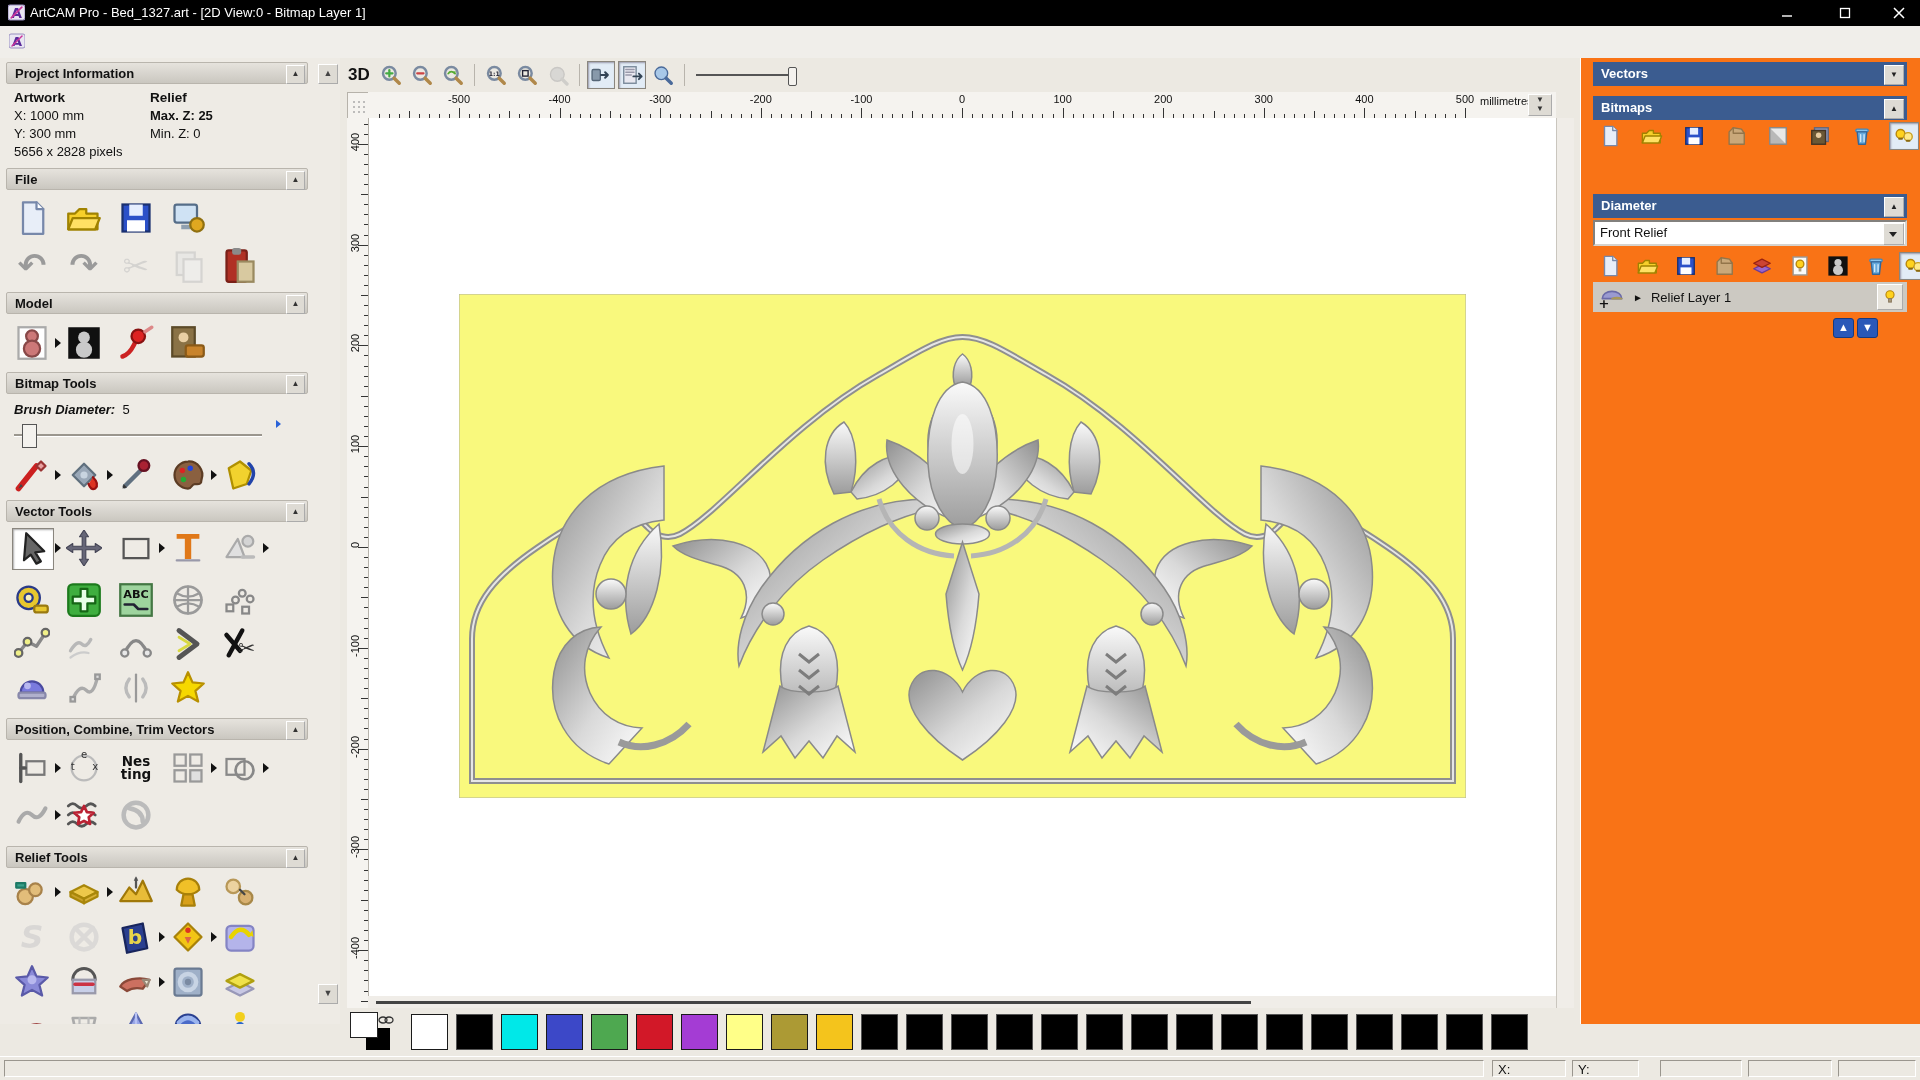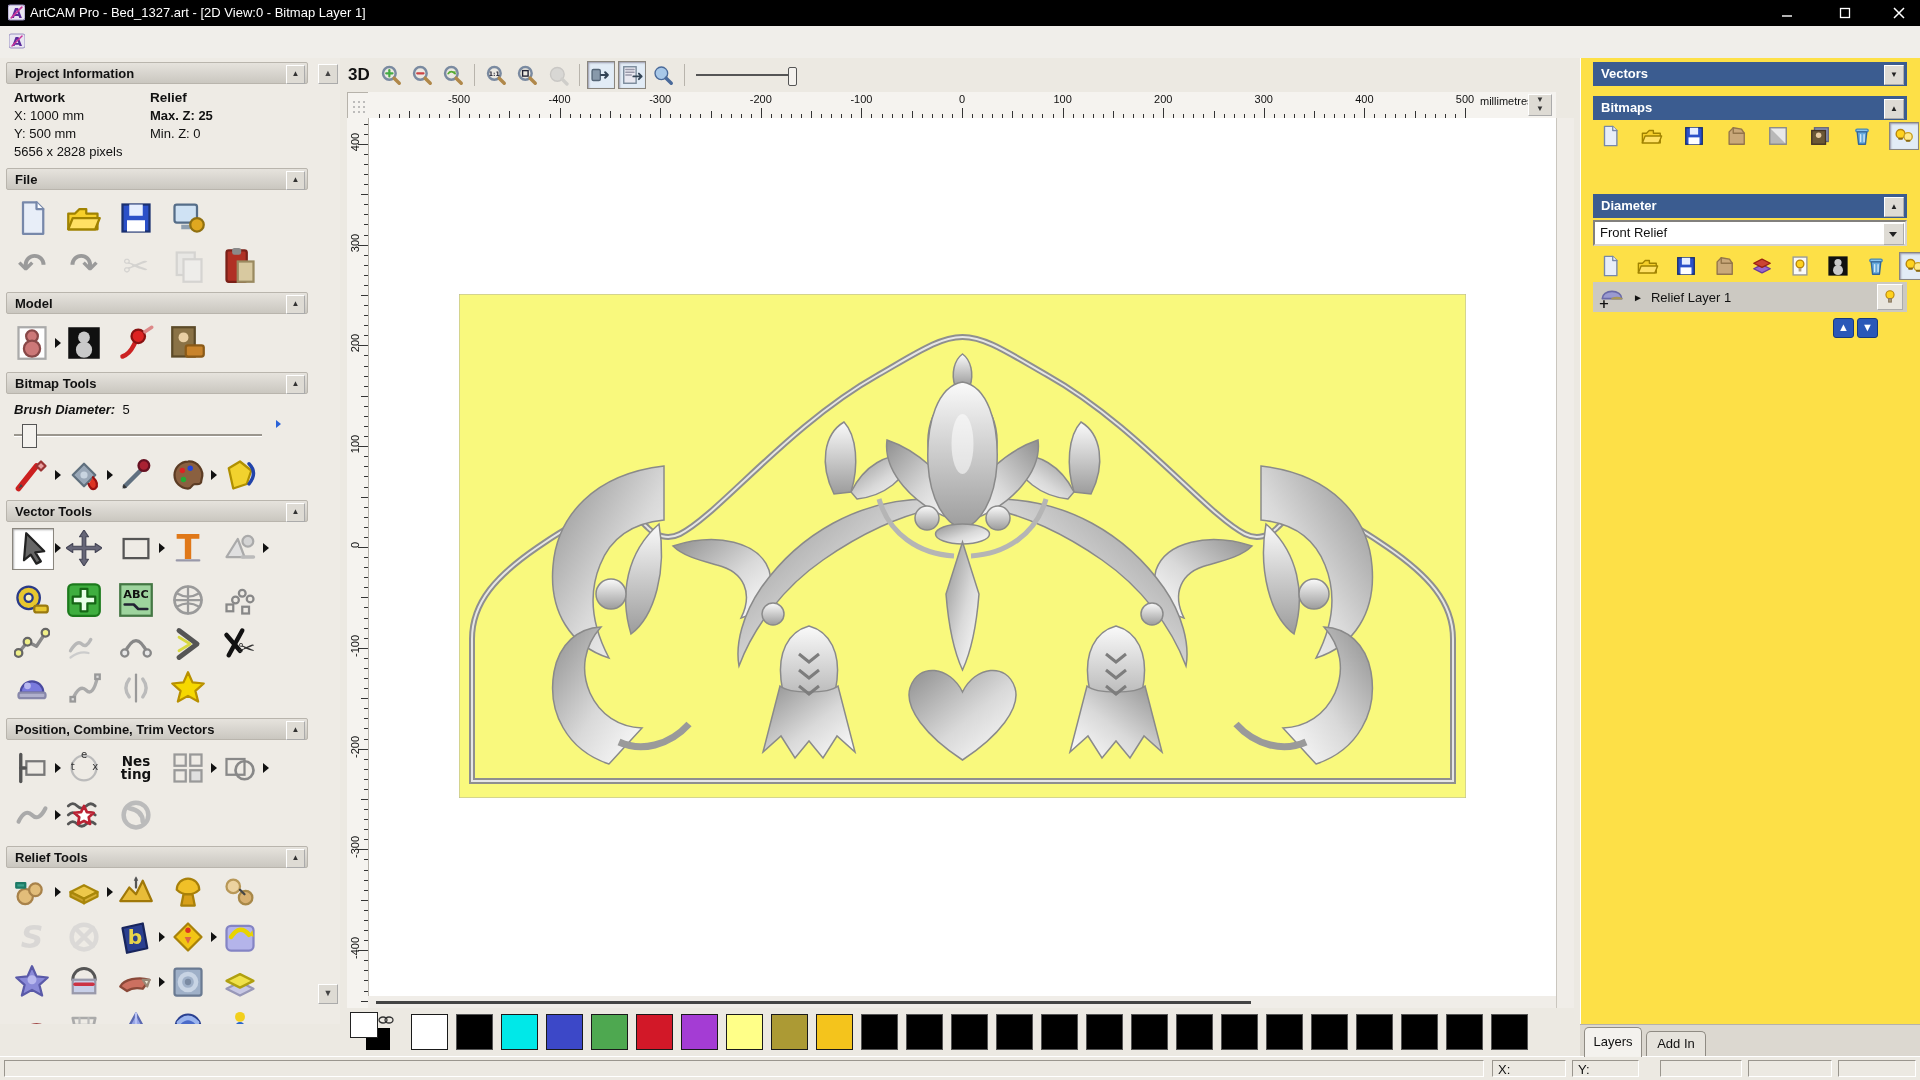--- a/index.html
+++ b/index.html
@@ -54,21 +54,21 @@
   #unitlab{position:absolute;top:3px;font-size:11px;color:#111;}
   #unitbtn{position:absolute;top:2px;width:22px;height:20px;background:#dedbd4;border:1px outset #fff;text-align:center;line-height:9px;font-size:8px;color:#333;cursor:pointer;}
   #viewport{left:28px;top:60px;width:1188px;height:890px;background:#fff;border-left:1px solid #b6b2aa;overflow:hidden;cursor:crosshair;}
   #vscroll{left:1216px;top:60px;width:17px;height:890px;background:#f0ede8;border-left:1px solid #cac6be;}
   #hscroll{left:28px;top:938px;width:1188px;height:12px;background:#f0ede8;}
   #hthumb{position:absolute;left:8px;top:5px;width:875px;height:3px;background:#444;}
   
   #palette{left:10px;top:954px;width:1220px;height:40px;}
   .swatch{position:absolute;top:2px;width:37px;height:36px;border:1px solid #1a1a1a;box-sizing:border-box;cursor:pointer;}
   
-  #rpanel{left:1580px;top:58px;width:340px;height:966px;background:#fde047;border-left:1px solid #fff;overflow:hidden;}
+  #rpanel{left:1580px;top:58px;width:340px;height:966px;background:#f97316;border-left:1px solid #fff;overflow:hidden;}
   .bluehdr{left:12px;width:314px;height:24px;background:#3b5c90;color:#fff;font-weight:bold;line-height:24px;padding-left:8px;box-sizing:border-box;}
   .bluebtn{position:absolute;right:3px;top:3px;width:18px;height:18px;background:#dedbd4;border:1px outset #fff;font-size:8px;line-height:17px;text-align:center;color:#222;cursor:pointer;}
   .icstrip{left:14px;height:28px;display:flex;gap:12px;align-items:center;}
   .icstrip .tbtn{width:28px;height:26px;}
   .layerrow{left:12px;width:314px;height:30px;background:#ccc9c2;display:flex;align-items:center;cursor:pointer;}
   .combo{left:12px;width:314px;height:26px;background:#fff;border:2px inset #d6d3ce;box-sizing:border-box;}
   .combo .val{position:absolute;left:5px;top:3px;font-size:13px;}
   .combo .cbtn{position:absolute;right:1px;top:1px;width:19px;height:20px;background:#dedbd4;border:1px outset #fff;cursor:pointer;}
   .cbtn:after{content:"";position:absolute;left:5px;top:8px;border-top:5px solid #222;border-left:4px solid transparent;border-right:4px solid transparent;}
   .updown{position:absolute;width:19px;height:18px;background:#2a58b8;border:1px solid #173a7e;border-radius:3px;color:#fff;
@@ -121,21 +121,21 @@
 
   <div id="lpanel" class="abs">
     <div class="abs hdrbar" style="top:4px;">
       <span>Project Information</span>
       <span class="collapsebtn">▲</span>
     </div>
     <div class="abs pinfo" style="left:14px;top:32px;"><b>Artwork</b></div>
     <div class="abs pinfo" style="left:150px;top:32px;"><b>Relief</b></div>
     <div class="abs pinfo" style="left:14px;top:50px;">X: 1000 mm</div>
     <div class="abs pinfo" style="left:150px;top:50px;font-weight:bold;">Max. Z: 25</div>
-    <div class="abs pinfo" style="left:14px;top:68px;">Y: 500 mm</div>
+    <div class="abs pinfo" style="left:14px;top:68px;">Y: 300 mm</div>
     <div class="abs pinfo" style="left:150px;top:68px;">Min. Z: 0</div>
     <div class="abs pinfo" style="left:14px;top:86px;">5656 x 2828 pixels</div>
 
     <div class="abs" style="left:14px;top:344px;font-style:italic;font-weight:bold;">
       <span>Brush Diameter:</span>&nbsp;&nbsp;<span style="font-style:normal;font-weight:normal;">5</span>
     </div>
     <div class="abs sl-track" style="left:14px;top:376px;width:248px;"></div>
     <div class="abs sl-thumb" style="left:22px;top:366px;"></div>
     <div class="abs sl-mark" style="left:276px;top:362px;"></div>
 
@@ -1295,24 +1295,20 @@
           <svg width="18" height="18" viewBox="0 0 16 16">
             <circle cx="8" cy="6" r="3.6" fill="#ffd21e" stroke="#b8860b"></circle>
             <rect x="6.8" y="9.5" width="2.4" height="3" fill="#b0a080" rx="0" stroke="#8a7a60"></rect>
           </svg>
         </span>
     </div>
     <div class="abs updown" style="left:252px;top:260px;">▲</div>
     <div class="abs updown" style="left:276px;top:260px;">▼</div>
   </div>
 
-  <div class="abs tabbar" style="left:1580px;width:340px;" id="rtabs">
-      <span class="tab active" style="left: 4px; width: 58px; top: 2px; height: 30px; line-height: 28px;">Layers</span>
-      <span class="tab" style="left: 66px; width: 60px; top: 6px; height: 26px; line-height: 24px;">Add In</span>
-    </div>
 
   <div id="statusbar" class="abs">
     <span class="scell" style="left:4px;width:1480px;"></span>
     <span class="scell" style="left:1492px;width:74px;">X: 532.178</span>
     <span class="scell" style="left:1572px;width:67px;">Y: 108.911</span>
     <span class="scell" style="left:1660px;width:82px;"></span>
     <span class="scell" style="left:1748px;width:84px;"></span>
     <span class="scell" style="left:1838px;width:78px;"></span>
   </div>
 </div>

